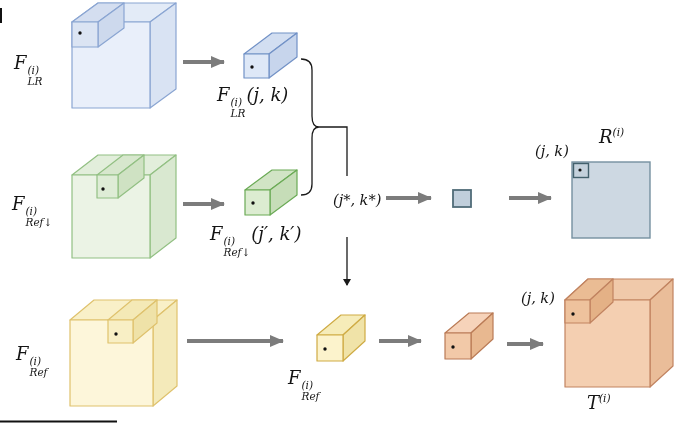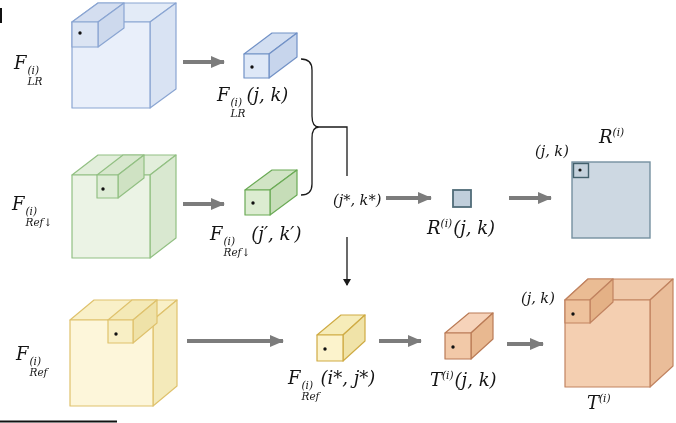--- a/index.html
+++ b/index.html
@@ -172,35 +172,33 @@
         <span>Ref↓</span>
       </span></div>
 
 <div class="ml" style="left:210px;top:224px"><span>F</span><span class="ss">
         <span>(i)</span>
         <span>Ref↓</span>
       </span><span class="tail">(j′, k′)</span></div>
 
 <div class="ml sm" style="left:333px;top:192px">(j*, k*)</div>
 
-<div class="ml" style="left:427px;top:217px"><span>R</span><sup>(i)</sup><span class="tail">(j, k)</span></div>
 
 <div class="ml" style="left:599px;top:126px"><span>R</span><sup>(i)</sup></div>
 
 <div class="ml sm" style="left:535px;top:143px">(j, k)</div>
 
 <div class="ml" style="left:16px;top:344px"><span>F</span><span class="ss">
         <span>(i)</span>
         <span>Ref</span>
       </span></div>
 
 <div class="ml" style="left:288px;top:368px"><span>F</span><span class="ss">
         <span>(i)</span>
         <span>Ref</span>
-      </span><span class="tail">(i*, j*)</span></div>
-
-<div class="ml" style="left:430px;top:369px"><span>T</span><sup>(i)</sup><span class="tail">(j, k)</span></div>
+      </span></div>
+
 
 <div class="ml sm" style="left:521px;top:290px">(j, k)</div>
 
 <div class="ml" style="left:587px;top:392px"><span>T</span><sup>(i)</sup></div>
 
 </div>
 
 </body></html>

